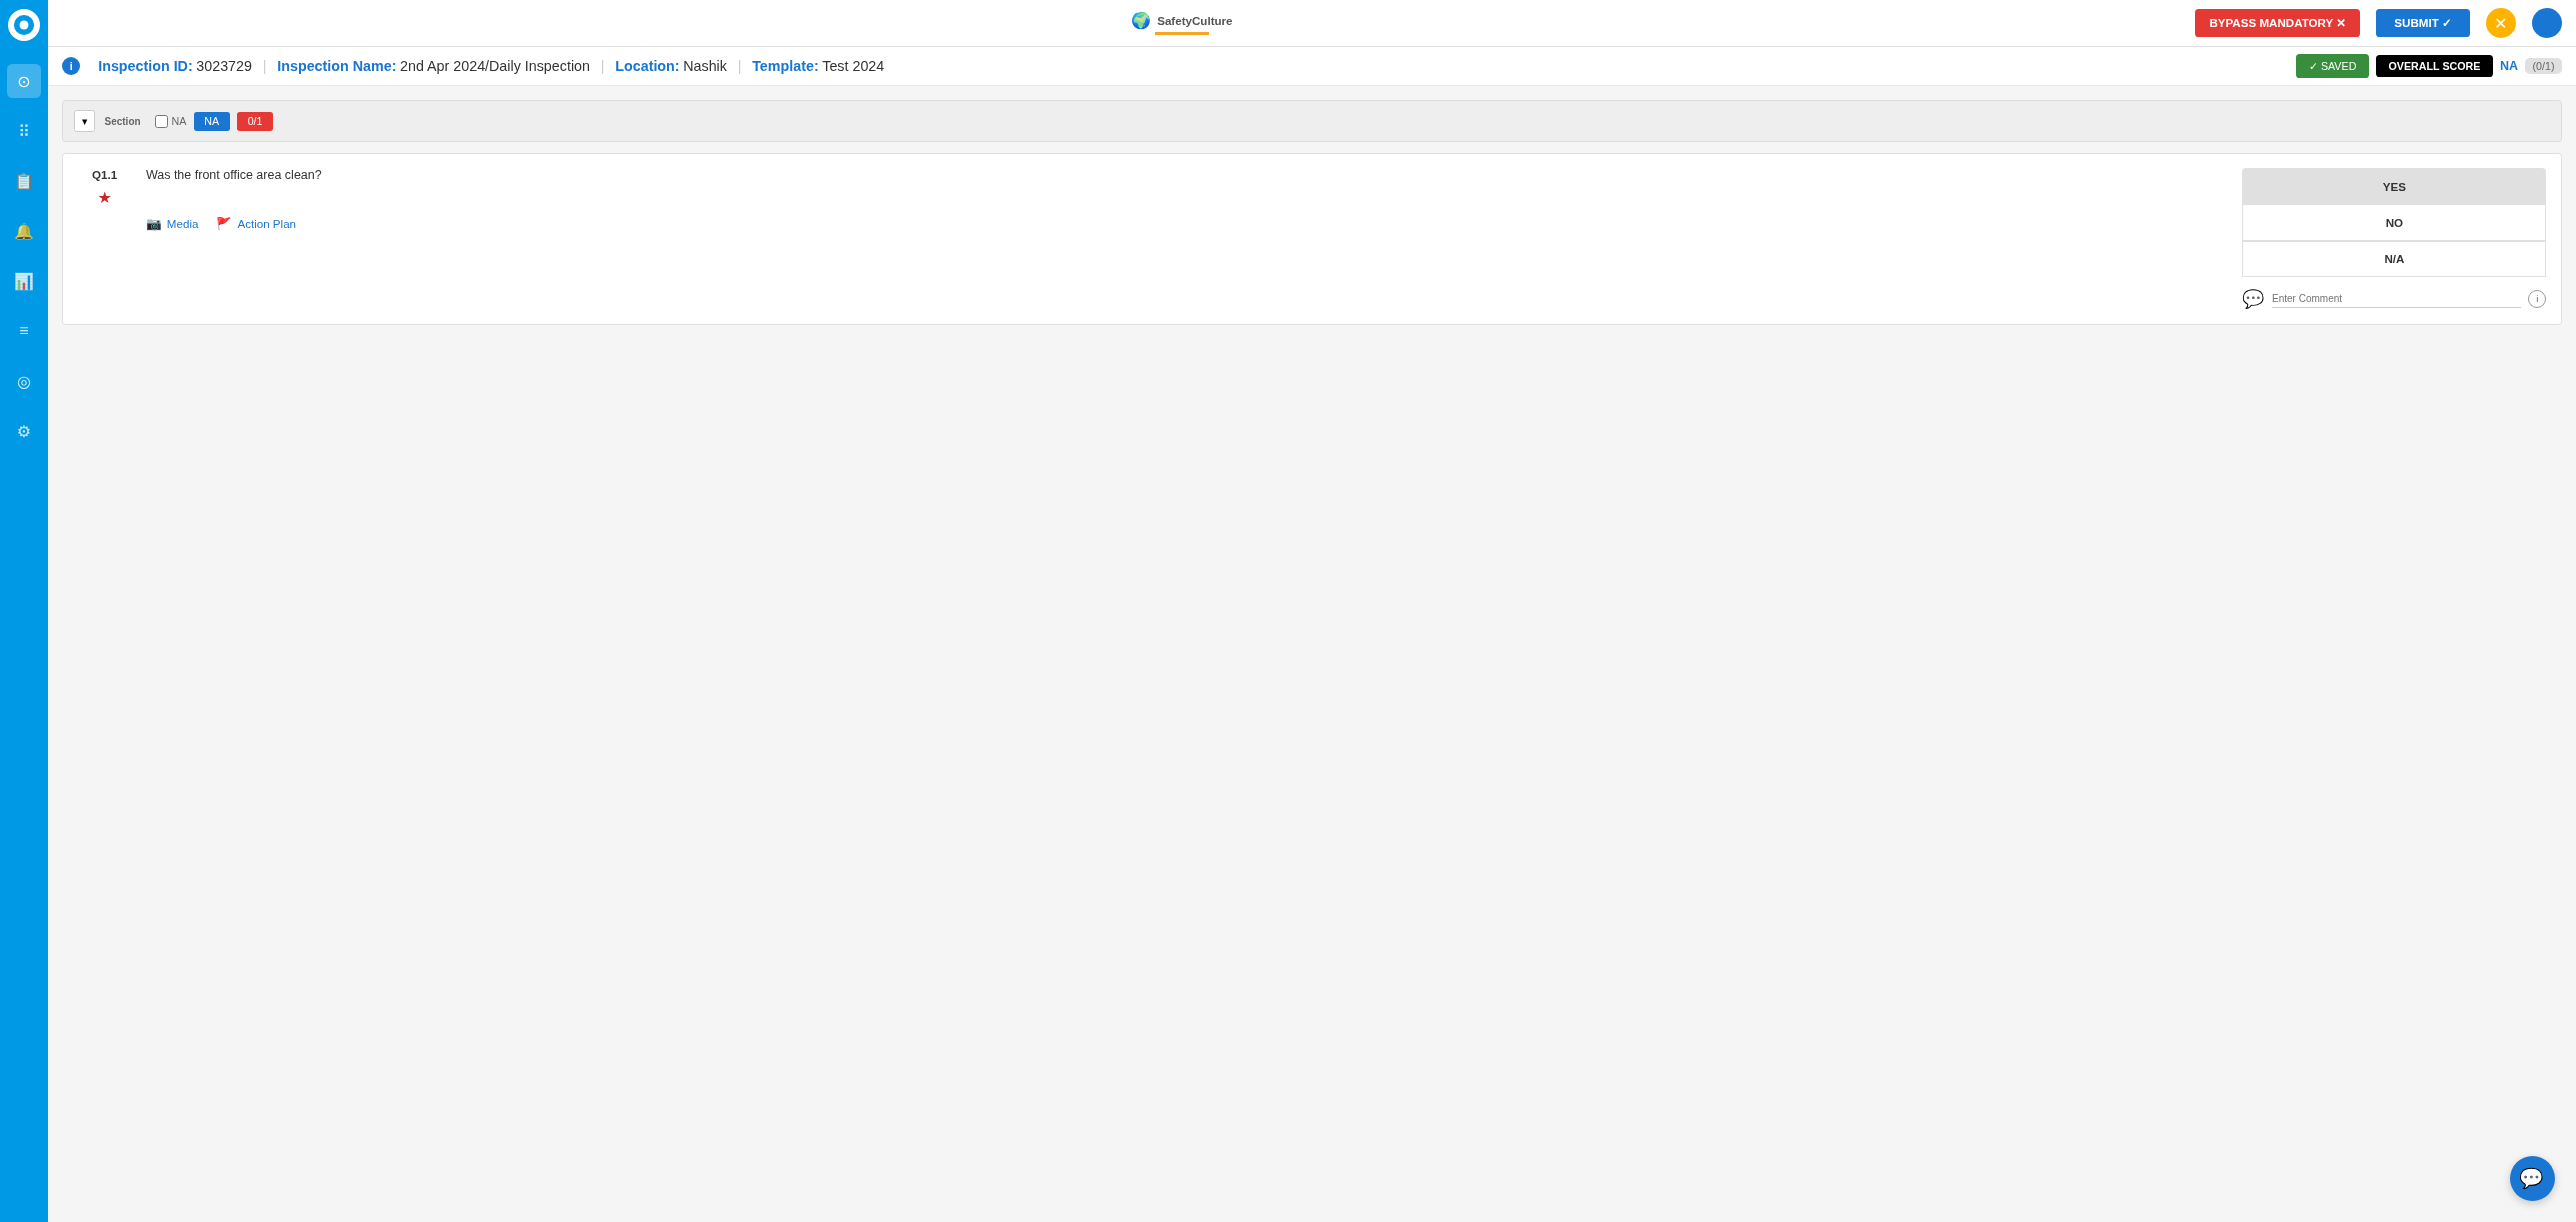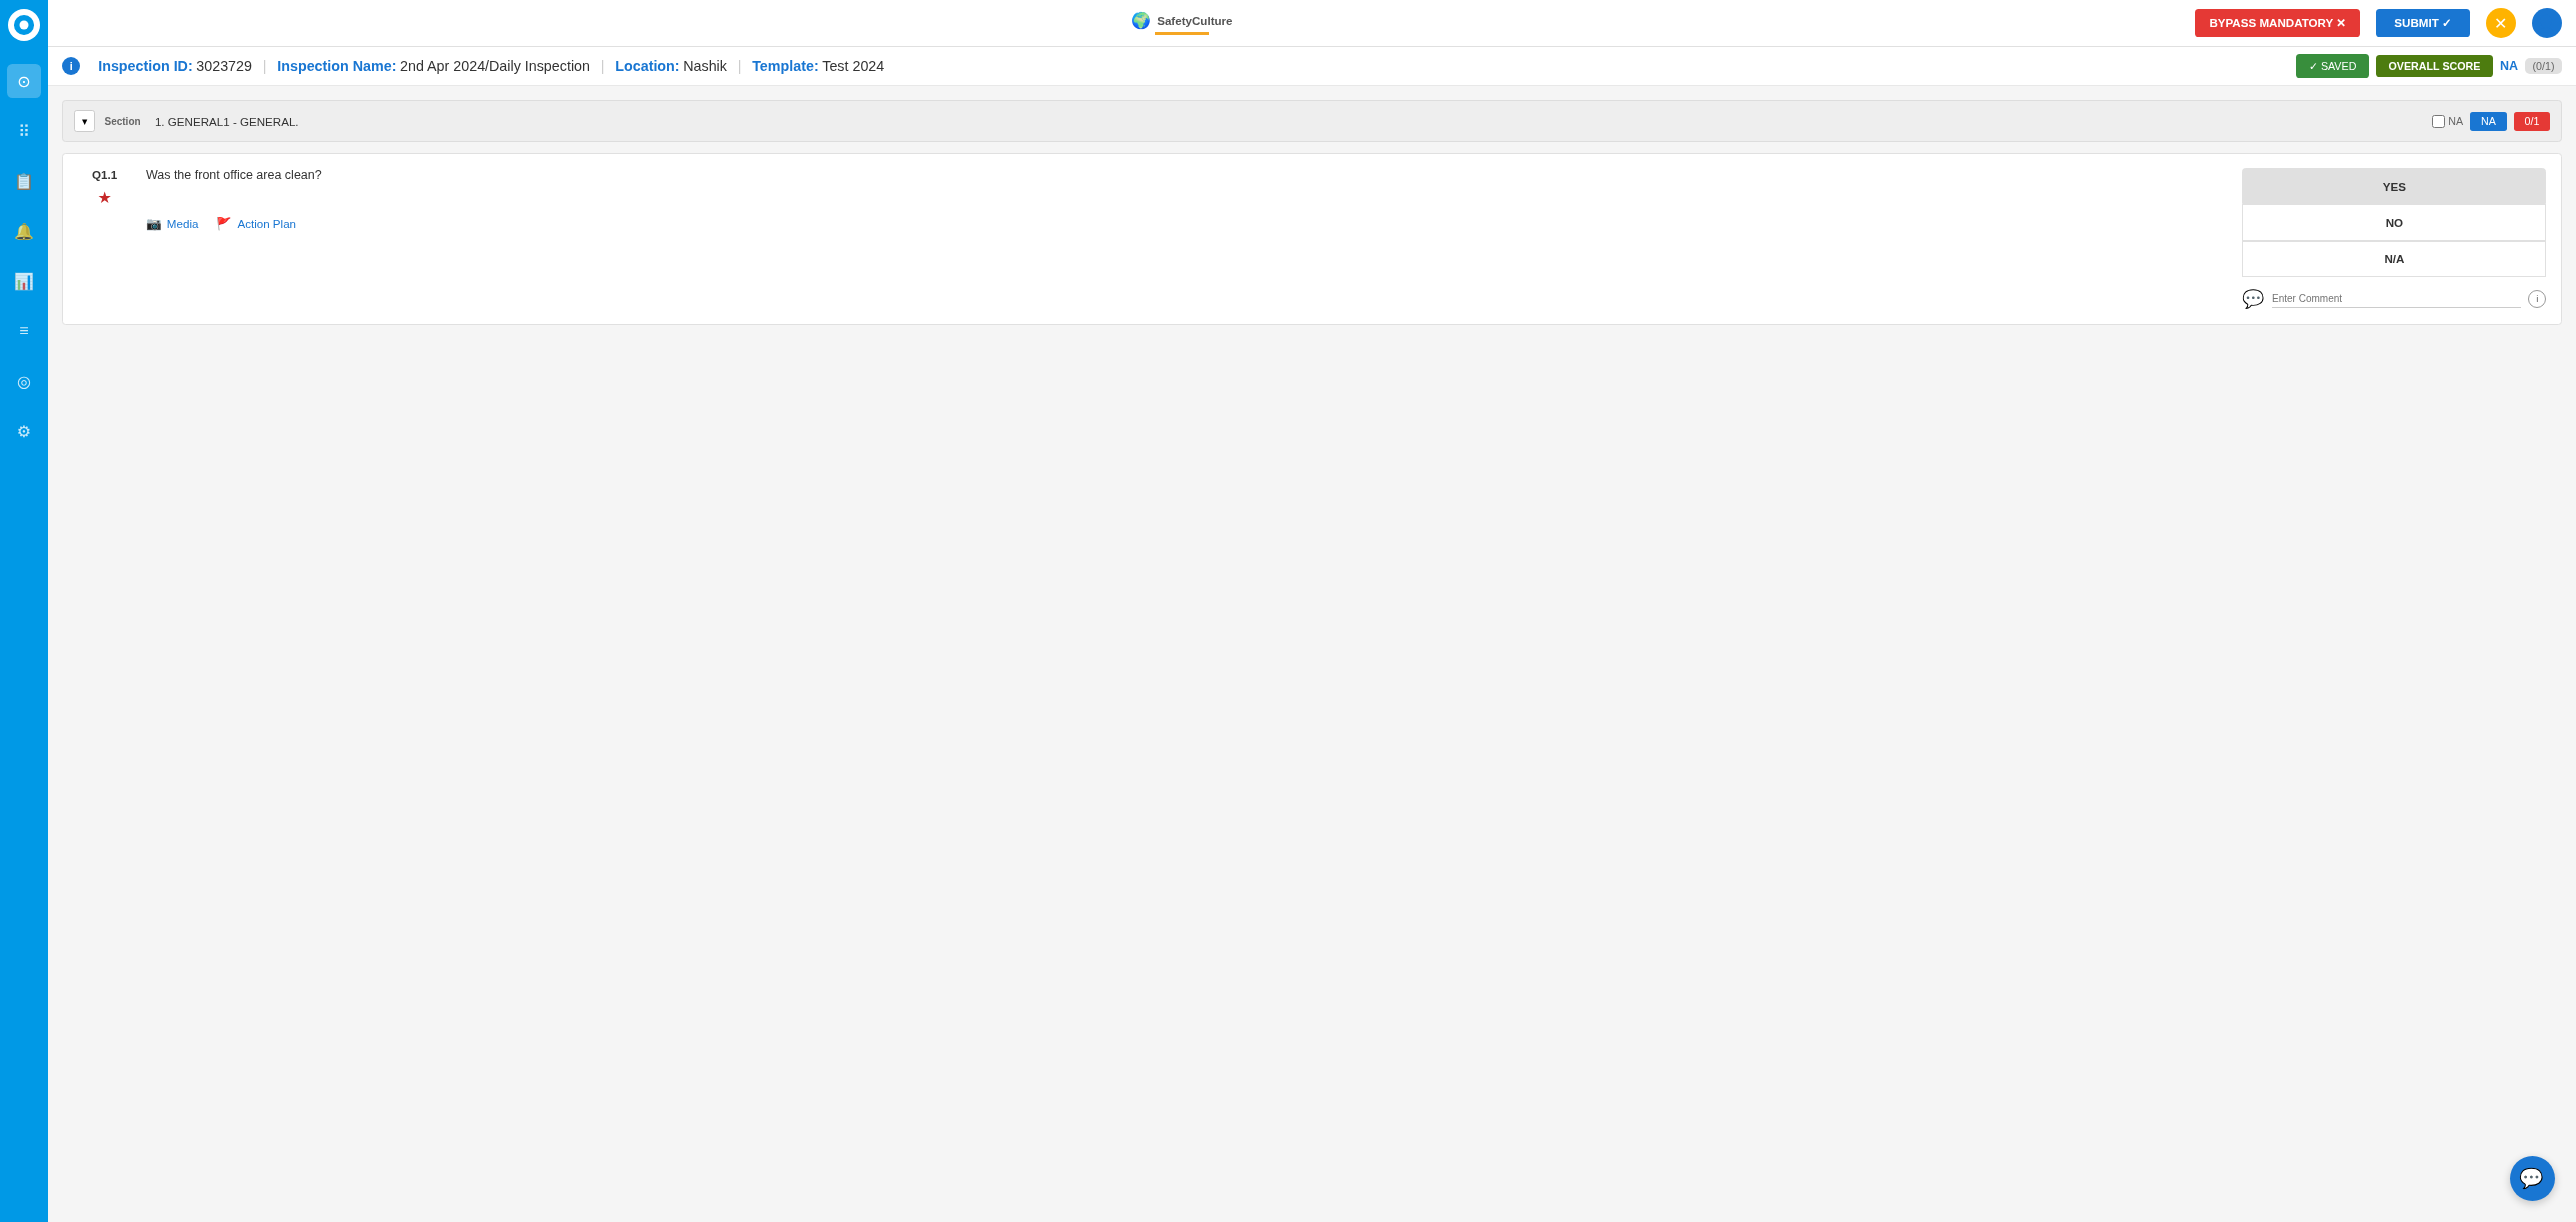--- a/index.html
+++ b/index.html
@@ -203,21 +203,21 @@
       border: none;
       padding: 5.4px 12.5px;
       border-radius: 3.6px;
       cursor: pointer;
       font-size: 10.7px;
       display: flex;
       align-items: center;
       gap: 3.6px;
     }
     .btn-overall-score {
-      background: #4d7c0f;
+      background: #000000;
       color: white;
       border: none;
       padding: 5.4px 12.5px;
       border-radius: 3.6px;
       cursor: pointer;
       font-size: 10.7px;
       font-weight: bold;
     }
     .na-score {
       color: #1976d2;
@@ -503,21 +503,20 @@
       <span class="na-score">NA</span>
       <span class="score-badge">(0/1)</span>
     </div>
   </div>
 
   <div class="content">
 
     <div class="section-header">
       <div class="section-toggle">▾</div>
       <span class="section-label">Section</span>
-      <span class="section-title">1. GENERAL1 - GENERAL.</span>
       <div class="section-actions">
         <label class="na-checkbox">
           <input type="checkbox" style="">
           <span>NA</span>
         </label>
         <button class="na-btn">NA</button>
         <button class="score-red">0/1</button>
       </div>
     </div>
 

